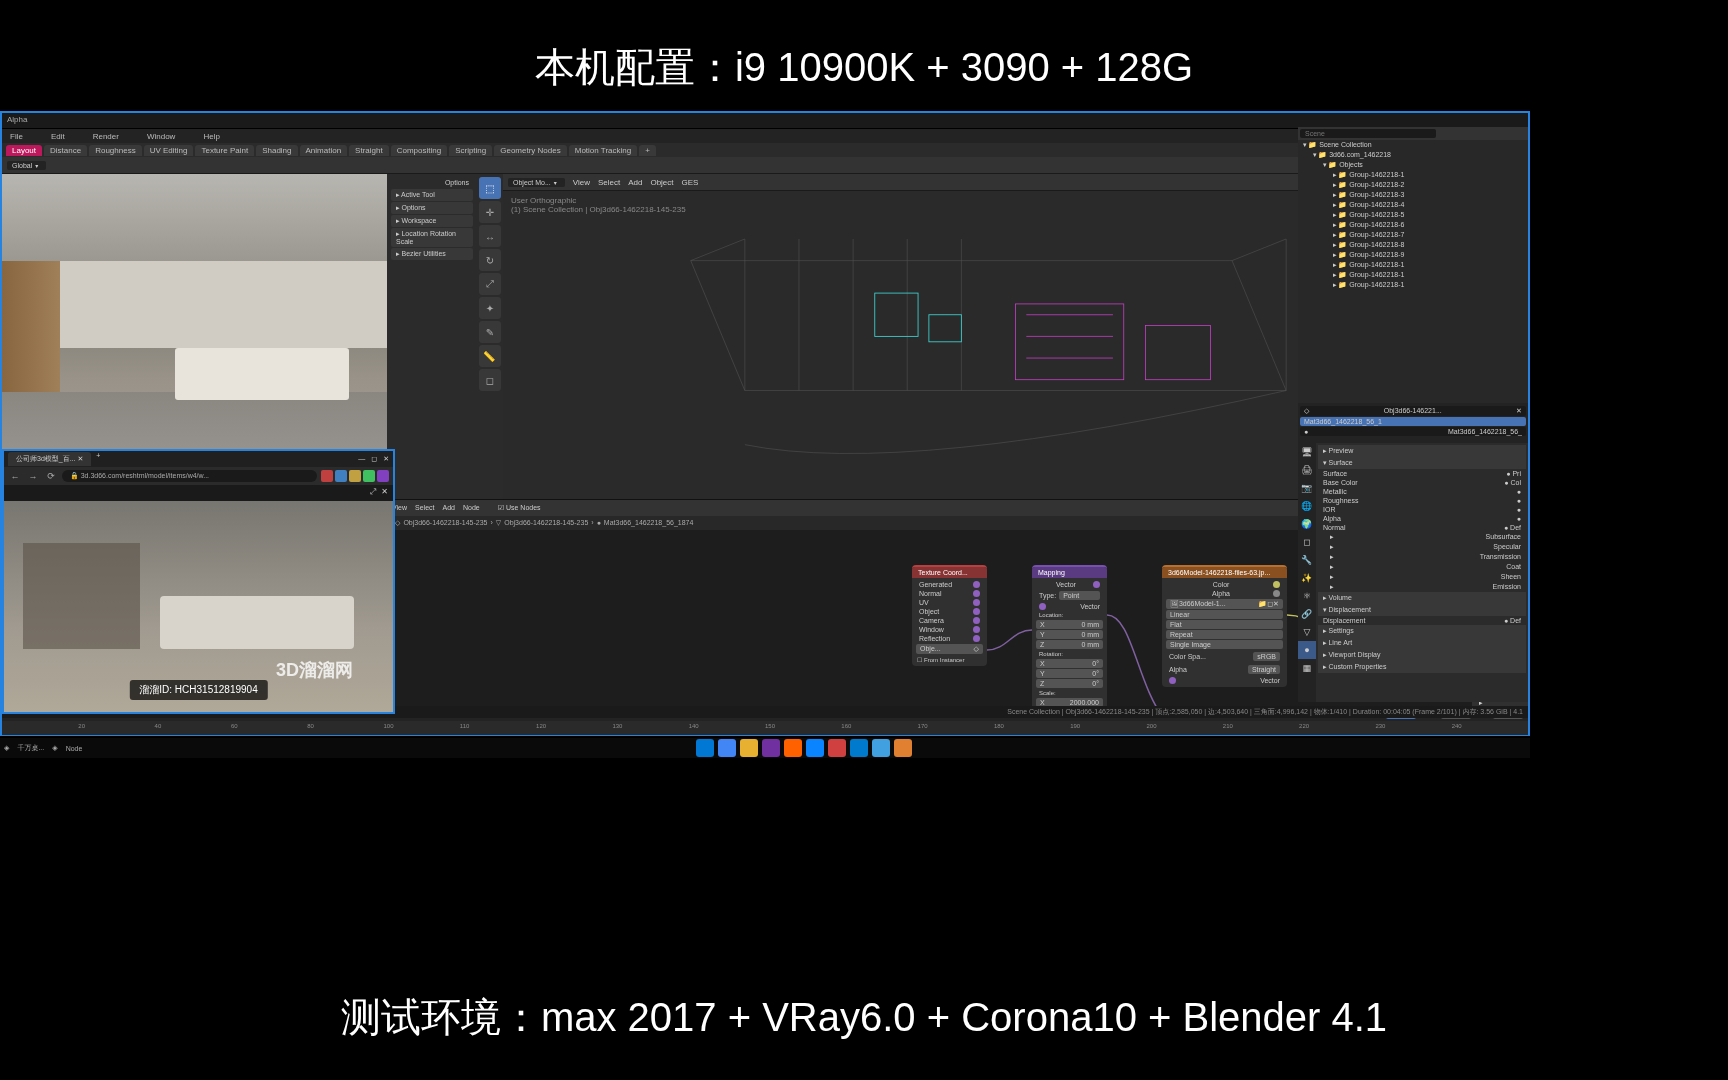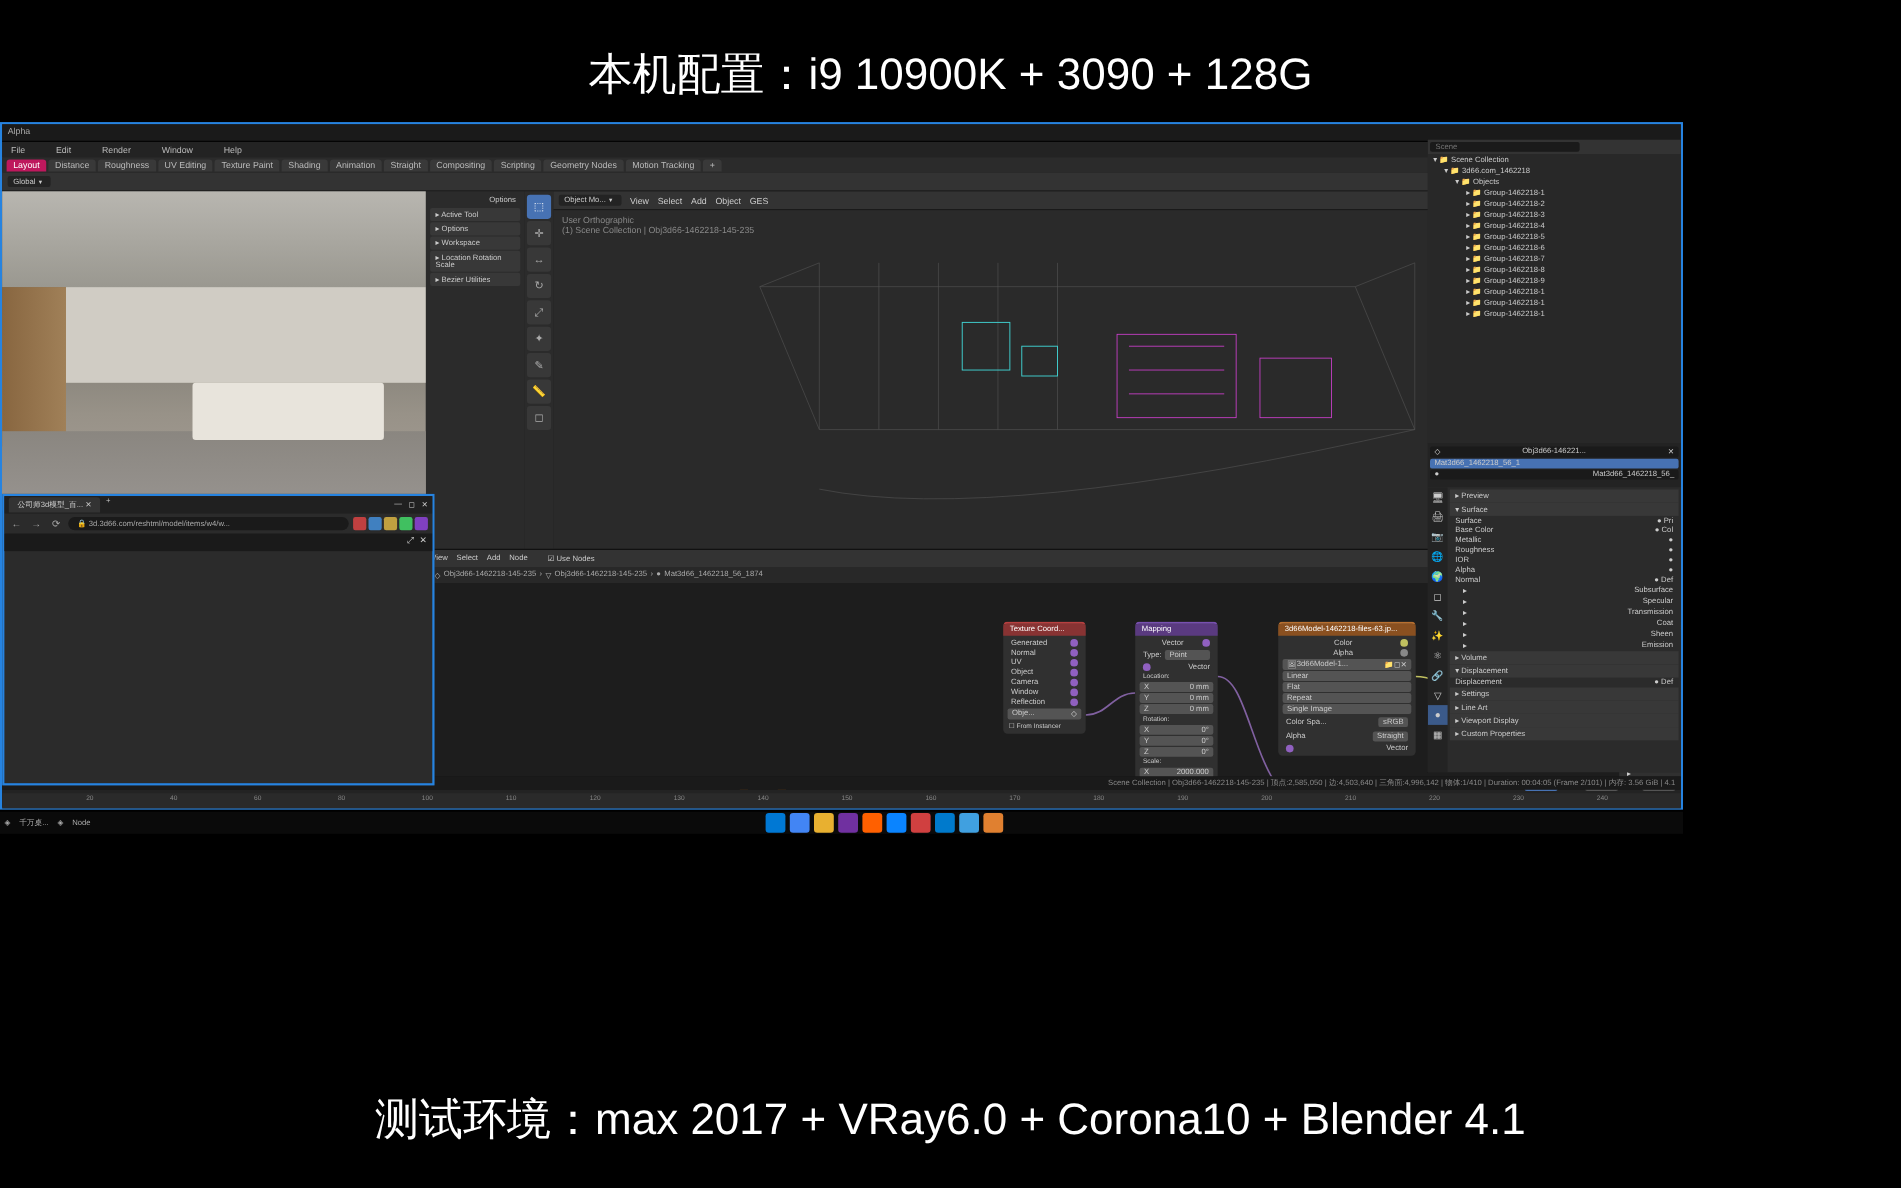--- a/index.html
+++ b/index.html
@@ -674,20 +674,27 @@
       <div class="ext-icon" style="background:#4080c0"></div>
       <div class="ext-icon" style="background:#c0a040"></div>
       <div class="ext-icon" style="background:#40c060"></div>
       <div class="ext-icon" style="background:#8040c0"></div>
     </div>
   </div>
   <div style="height:16px;background:#1a1a1a;display:flex;justify-content:flex-end;padding:2px 5px;gap:5px">
     <span>⤢</span>
     <span>✕</span>
   </div>
+  <div class="browser-content">
+    <div style="position:absolute;inset:0;background:linear-gradient(180deg,#787670 0%,#a09a90 60%,#b0a898 100%)"></div>
+    <div style="position:absolute;top:20%;left:5%;width:30%;height:50%;background:#5a5148;opacity:.6"></div>
+    <div style="position:absolute;top:45%;right:10%;width:50%;height:25%;background:#d8d4cc;border-radius:4px"></div>
+    <div class="watermark-logo">3D溜溜网</div>
+    <div class="watermark-id">溜溜ID: HCH31512819904</div>
+  </div>
 </div>
 
 <div class="taskbar">
   <div style="display:flex;gap:8px;align-items:center;font-size:7px;color:#aaa">
     <span>◈</span>
       <span>千万桌...</span>
     <span>◈</span>
       <span>Node</span>
   </div>
   <div class="taskbar-apps">

